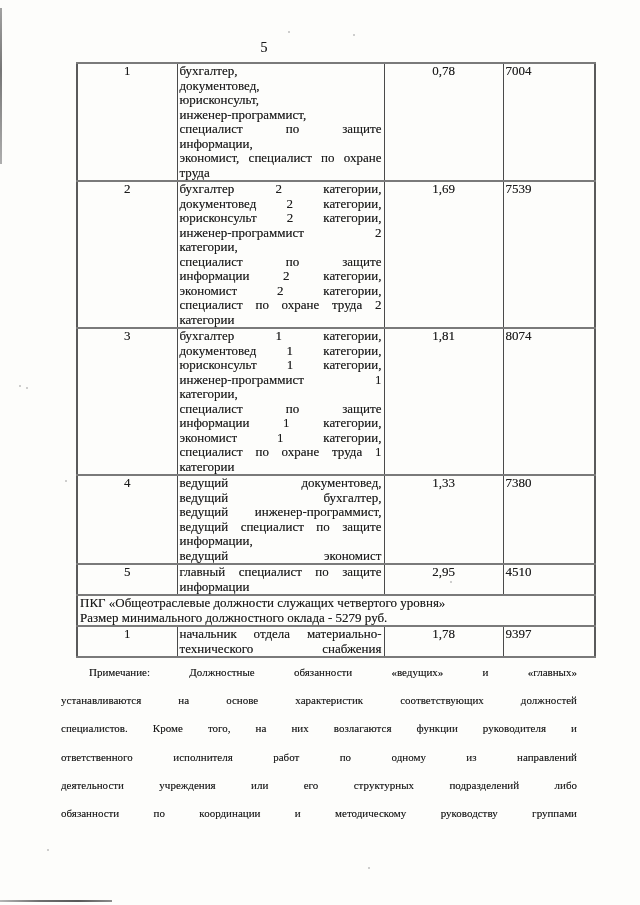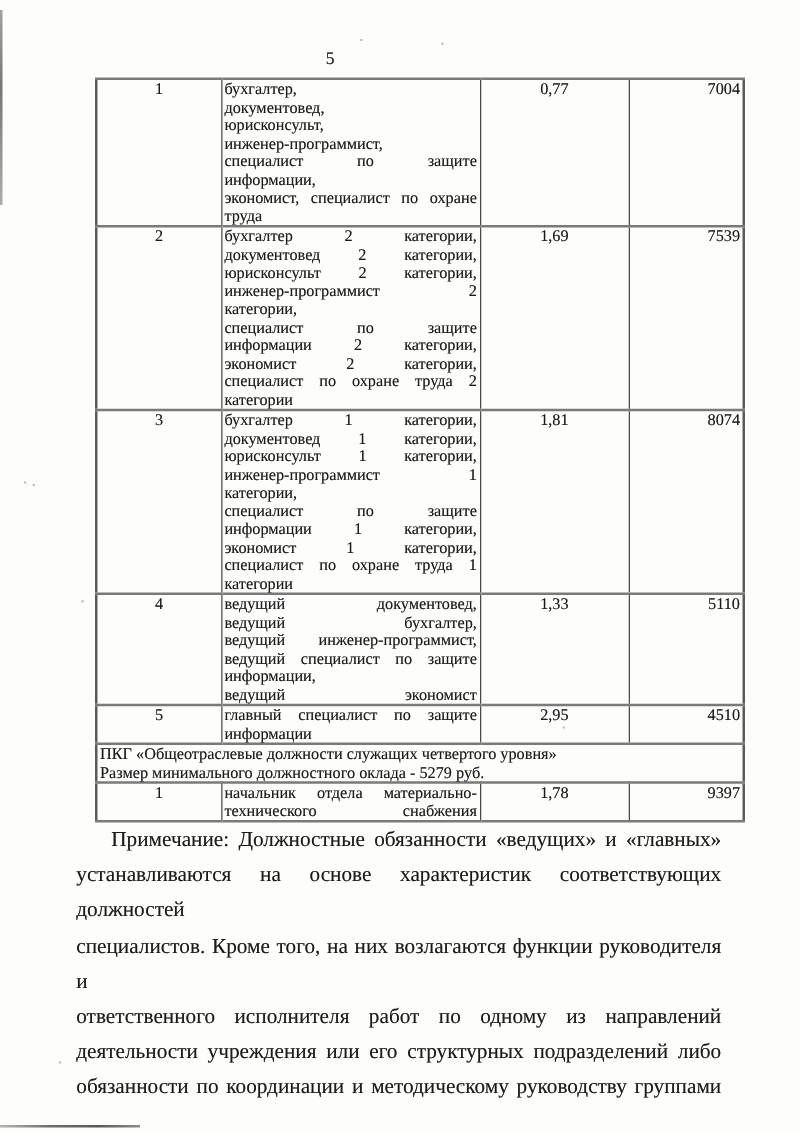--- a/index.html
+++ b/index.html
@@ -40,26 +40,26 @@
   }
   td.c-num  { text-align: center; }
   td.c-pos  {
     text-align: justify;
     text-align-last: justify;
     -moz-text-align-last: justify;
     white-space: pre-line;
     padding: 0 5px 0 6px;
   }
   td.c-coef { text-align: center; }
-  td.c-sal  { text-align: right; }
+  td.c-sal  { text-align: left; }
   td.c-group { padding: 1px 2px; }
   .note {
     position: absolute; left: 61px; top: 658px; width: 516px;
     margin: 0;
-    font-size: 17px;
+    font-size: 11px;
     line-height: 28.2px;
     text-align: justify;
     text-align-last: justify;
     -moz-text-align-last: justify;
     white-space: pre-line;
     text-indent: 28px;
   }
   
   .artifact { position: absolute; pointer-events: none; }
   .edge-left {
@@ -94,21 +94,21 @@
       <tr>
         <td class="c-num">1</td>
         <td class="c-pos">бухгалтер,
 документовед,
 юрисконсульт,
 инженер-программист,
 специалист по защите
 информации,
 экономист, специалист по охране
 труда</td>
-        <td class="c-coef">0,77</td>
+        <td class="c-coef">0,78</td>
         <td class="c-sal">7004</td>
       </tr>
       <tr>
         <td class="c-num">2</td>
         <td class="c-pos">бухгалтер 2 категории,
 документовед 2 категории,
 юрисконсульт 2 категории,
 инженер-программист 2
 категории,
 специалист по защите
@@ -136,21 +136,21 @@
       </tr>
       <tr>
         <td class="c-num">4</td>
         <td class="c-pos">ведущий документовед,
 ведущий бухгалтер,
 ведущий инженер-программист,
 ведущий специалист по защите
 информации,
 ведущий экономист</td>
         <td class="c-coef">1,33</td>
-        <td class="c-sal">5110</td>
+        <td class="c-sal">7380</td>
       </tr>
       <tr>
         <td class="c-num">5</td>
         <td class="c-pos">главный специалист по защите
 информации</td>
         <td class="c-coef">2,95</td>
         <td class="c-sal">4510</td>
       </tr>
       <tr>
         <td class="c-group" colspan="4">

